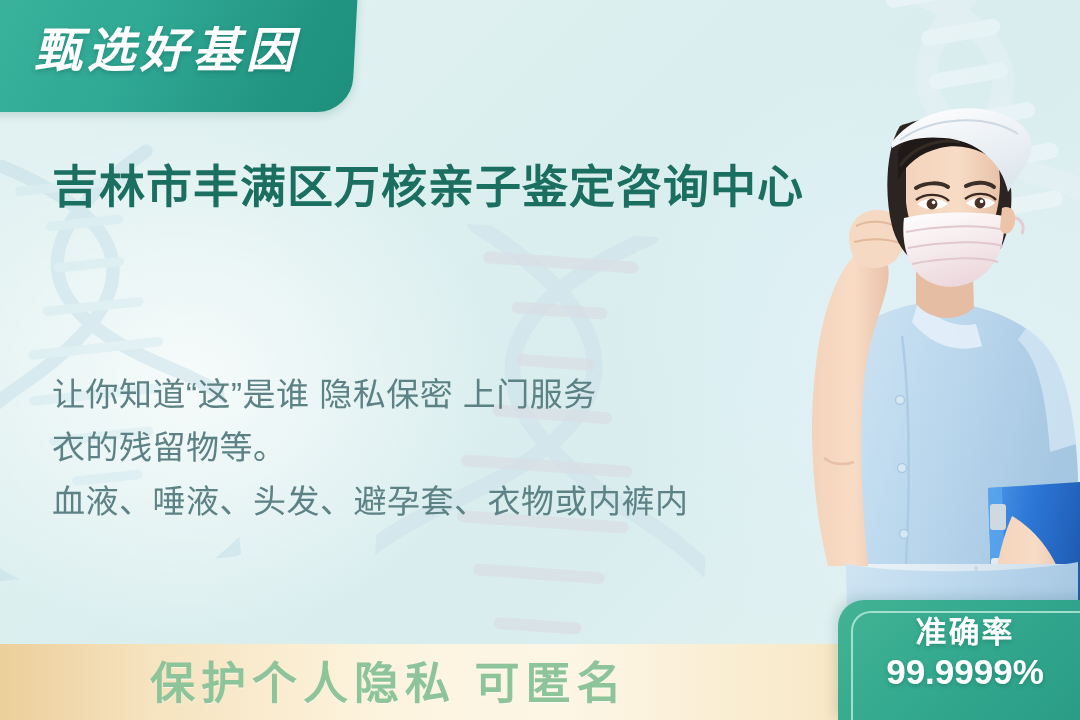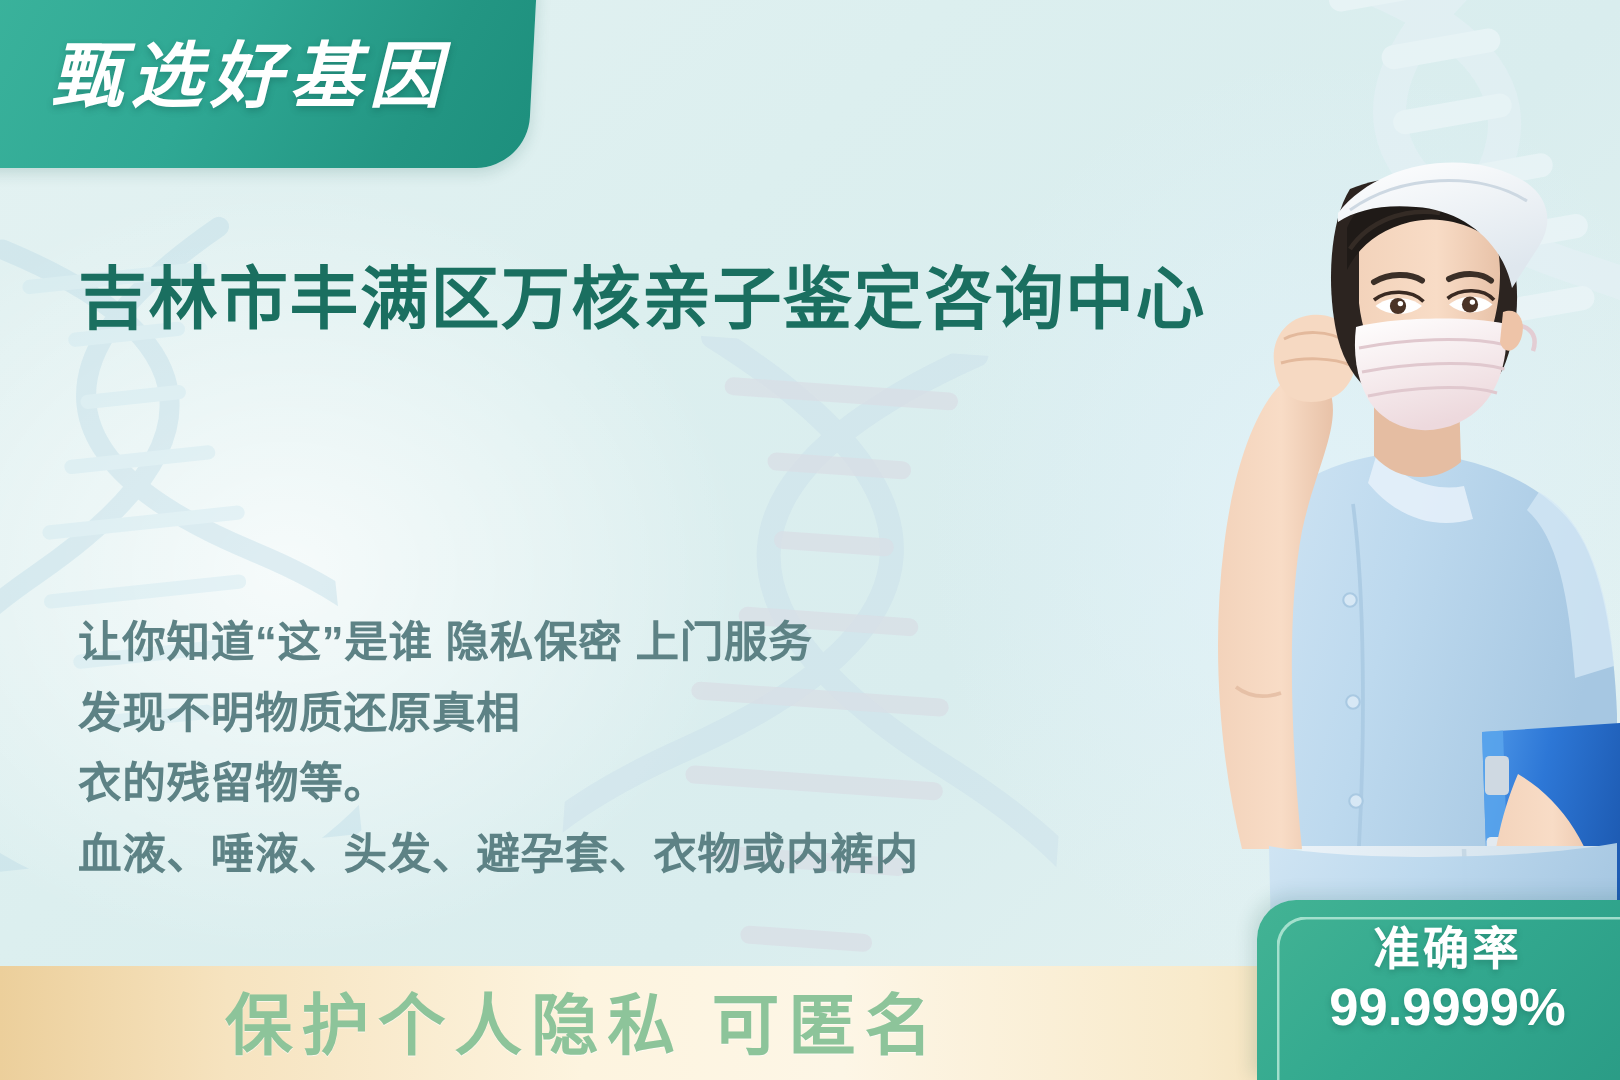--- a/index.html
+++ b/index.html
@@ -72,41 +72,40 @@
     letter-spacing: 5px;
     white-space: nowrap;
     text-shadow: 0 2px 5px rgba(10,70,62,.30);
     padding-right: 18px;
   }
 
   
   .headline {
     position: absolute;
     left: 52px;
-    top: 170px;
+    top: 158px;
     width: 800px;
     color: #1a6f60;
     font-size: 46px;
     font-weight: 700;
     line-height: 1.30;
     letter-spacing: 1px;
   }
 
   
   .body-copy {
     position: absolute;
     left: 52px;
     top: 368px;
     width: 690px;
     color: #5d8285;
-    font-size: 29px;
-    font-weight: 700;
+    font-size: 33px;
+    font-weight: 400;
     line-height: 1.62;
     letter-spacing: .5px;
-    margin-top: 38px;
   }
   .body-copy .line { white-space: nowrap; }
 
   
   .nurse {
     position: absolute;
     right: 0;
     top: 96px;
     width: 330px;
     height: 624px;
@@ -360,21 +359,20 @@
   </svg>
 
   <div class="brand-banner">
     <span class="brand-text">甄选好基因</span>
   </div>
 
   <div class="headline">吉林市丰满区万核亲子鉴定咨询中心</div>
 
   <div class="body-copy">
     <div class="line">让你知道“这”是谁 隐私保密 上门服务</div>
-    <div class="line">发现不明物质还原真相</div>
     <div class="line">衣的残留物等。</div>
     <div class="line">血液、唾液、头发、避孕套、衣物或内裤内</div>
   </div>
 
   <div class="footer-strip"></div>
   <div class="footer-text">保护个人隐私 可匿名</div>
 
   <div class="accuracy-badge">
     <div class="accuracy-inner">
       <div class="accuracy-label">准确率</div>

